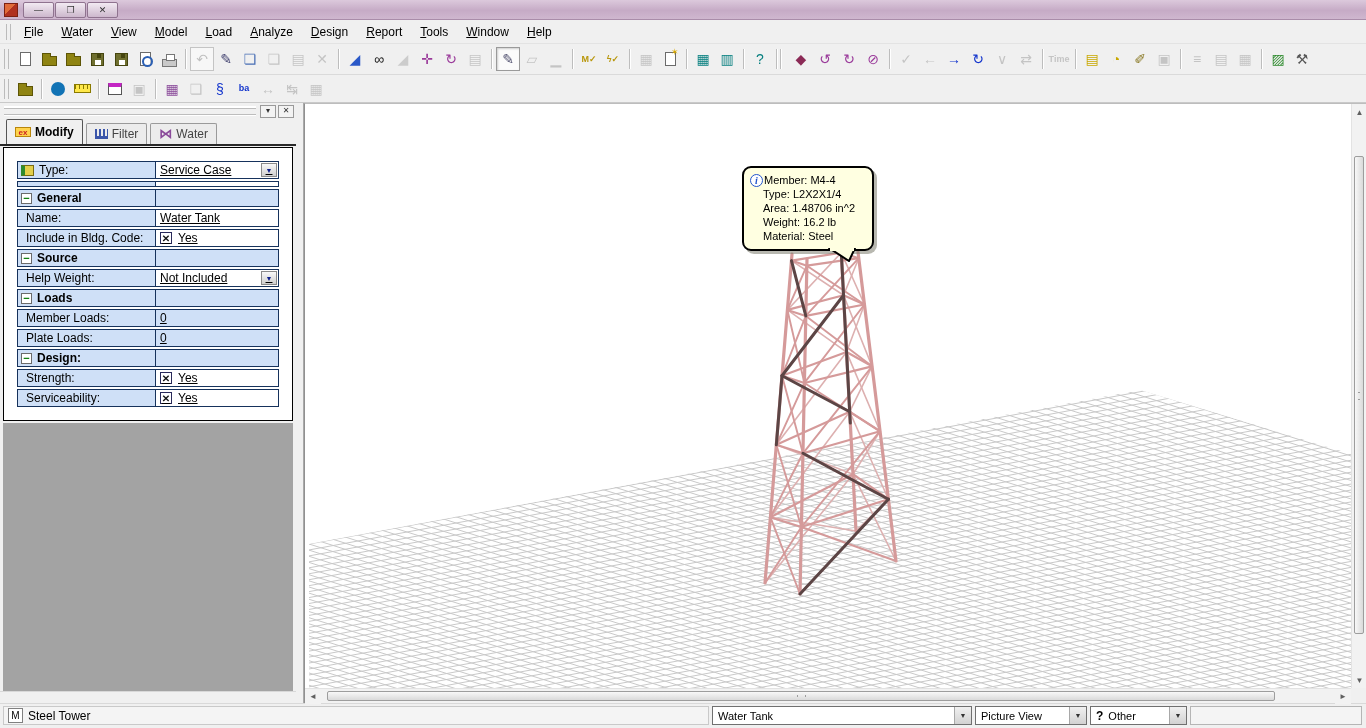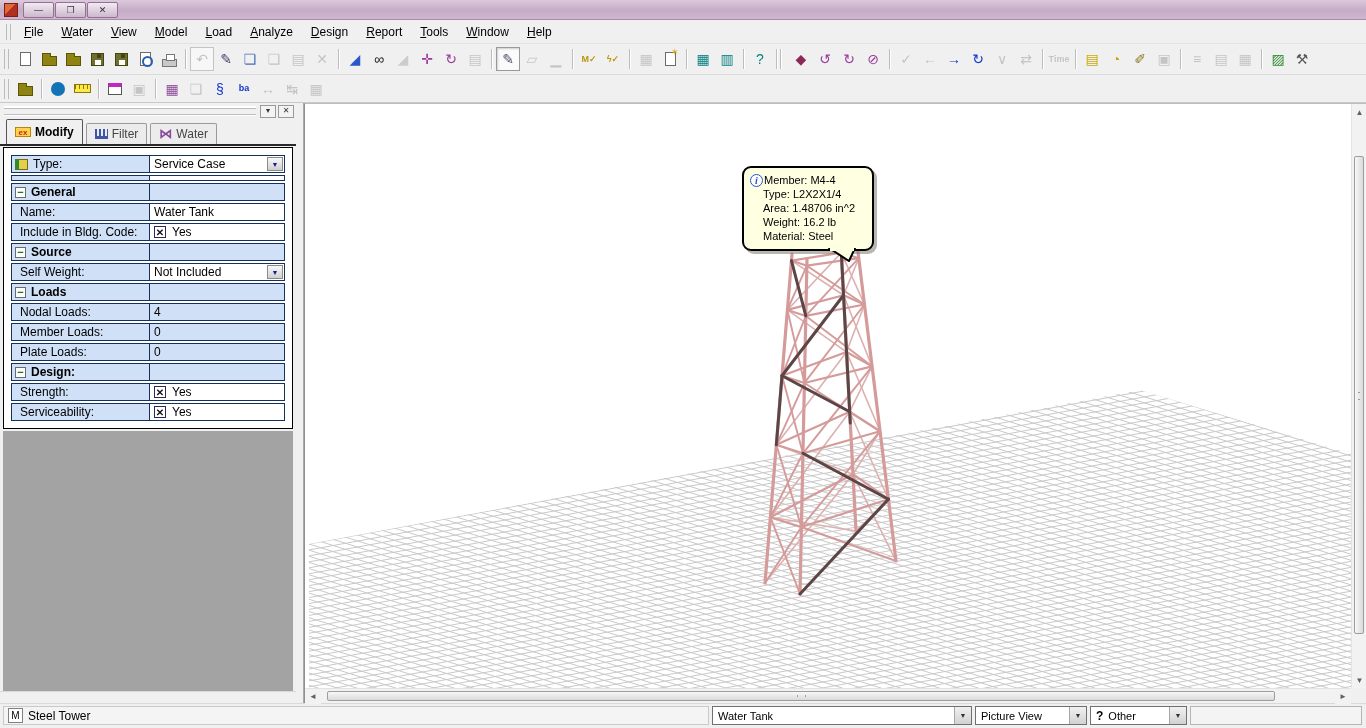--- a/index.html
+++ b/index.html
@@ -77,27 +77,27 @@
   .tab{display:flex;align-items:center;gap:4px;height:21px;padding:2px 8px;font-size:12px;color:#444;
     border:1px solid #9a9a9a;border-bottom:none;border-radius:2px 2px 0 0;background:#ececec;}
   .tab.active{height:25px;font-weight:bold;color:#000;background:#f0f0f0;border-color:#555;}
   .tbi-ex{width:16px;height:10px;background:#ffd34d;border:1px solid #b8860b;color:#cc2222;
     font:bold 8px/9px "Liberation Sans",sans-serif;text-align:center;}
   .tbi-comb{width:13px;height:10px;border-bottom:3px solid #3a55aa;
     background:repeating-linear-gradient(90deg,#3a55aa 0 2px,transparent 2px 4px);}
   .tbi-bowtie{color:#8a4a9a;font-size:13px;font-weight:bold;line-height:10px;}
 
   
-  .propgrid{margin:1px 3px 0 3px;background:#fff;border:1px solid #000;padding:7px;}
+  .propgrid{margin:1px 3px 0 3px;background:#fff;border:1px solid #000;padding:13px;}
   .pg-row{display:flex;margin-bottom:2px;border:1px solid #16325c;min-height:18px;background:#cfe0f7;}
   .pg-row:last-child{margin-bottom:0;}
   .pg-label{width:138px;padding:1px 4px 1px 8px;display:flex;align-items:center;gap:5px;
     border-right:1px solid #16325c;font-size:12px;white-space:nowrap;overflow:hidden;}
   .pg-row.section .pg-label{font-weight:bold;padding-left:3px;}
-  .pg-value{flex:1;display:flex;align-items:center;padding:1px 1px 1px 4px;background:#fff;font-size:12px;}
+  .pg-value{flex:1;display:flex;align-items:center;padding:1px 1px 1px 4px;background:#fff;font-size:12px;text-decoration:underline;}
   .pg-value.ro,.pg-value.blank{background:#cfe0f7;}
   .pg-spacer{min-height:6px;}
   .pg-spacer .pg-label,.pg-spacer .pg-value{padding:0;}
   .ddbtn{margin-left:auto;width:16px;height:14px;background:linear-gradient(#f8f8f8,#cfcfcf);
     border:1px solid #8a8a8a;color:#10218c;font-size:7px;display:flex;align-items:center;justify-content:center;padding:0;}
   .cb{width:12px;height:12px;border:1px solid #2a2a5a;background:#fff;display:inline-flex;
     align-items:center;justify-content:center;font-size:10px;font-weight:bold;color:#111;margin-right:6px;flex:0 0 auto;}
   .mm{width:11px;height:11px;border:1px solid #6b6b6b;background:#fff;color:#0a7a0a;
     font:bold 11px/9px "Liberation Sans",sans-serif;text-align:center;flex:0 0 auto;}
   .sh-book{width:13px;height:11px;background:#e3cf4a;border:1px solid #7a6a10;border-left:4px solid #2e8b2e;flex:0 0 auto;}
@@ -445,39 +445,33 @@
           </div>
           <div class="pg-row section">
             <div class="pg-label">
               <span class="mm">−</span>
               <span>Source</span>
             </div>
             <div class="pg-value blank"></div>
           </div>
           <div class="pg-row">
             <div class="pg-label">
-              <span>Self Weight:</span>
+              <span>Help Weight:</span>
             </div>
             <div class="pg-value">
               <span>Not Included</span>
               <button class="ddbtn">▼</button>
             </div>
           </div>
           <div class="pg-row section">
             <div class="pg-label">
               <span class="mm">−</span>
               <span>Loads</span>
             </div>
             <div class="pg-value blank"></div>
-          </div>
-          <div class="pg-row">
-            <div class="pg-label">
-              <span>Nodal Loads:</span>
-            </div>
-            <div class="pg-value ro">4</div>
           </div>
           <div class="pg-row">
             <div class="pg-label">
               <span>Member Loads:</span>
             </div>
             <div class="pg-value ro">0</div>
           </div>
           <div class="pg-row">
             <div class="pg-label">
               <span>Plate Loads:</span>

